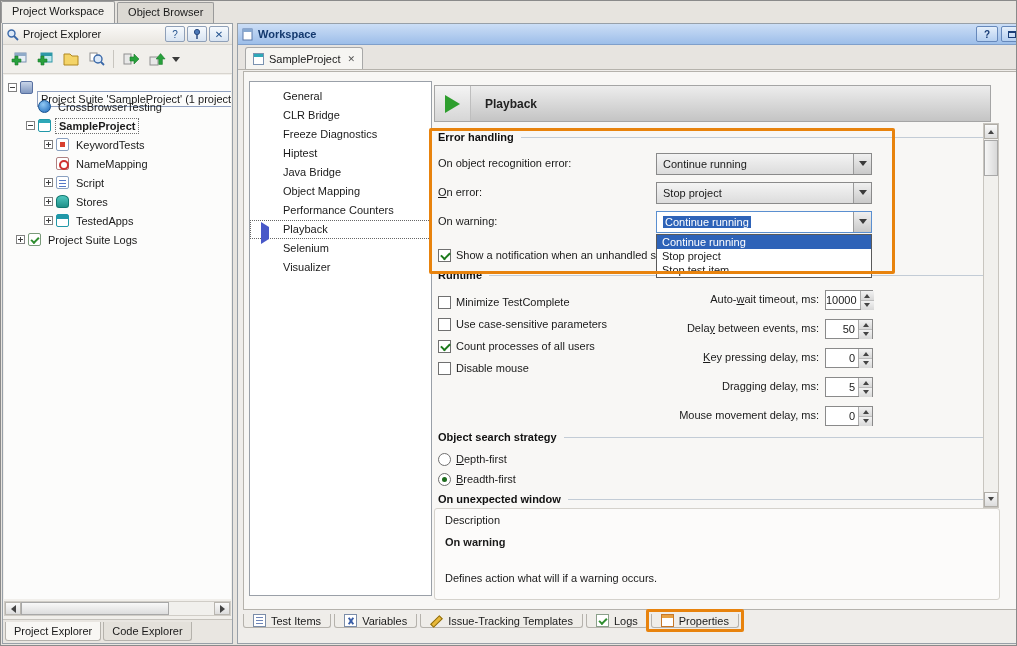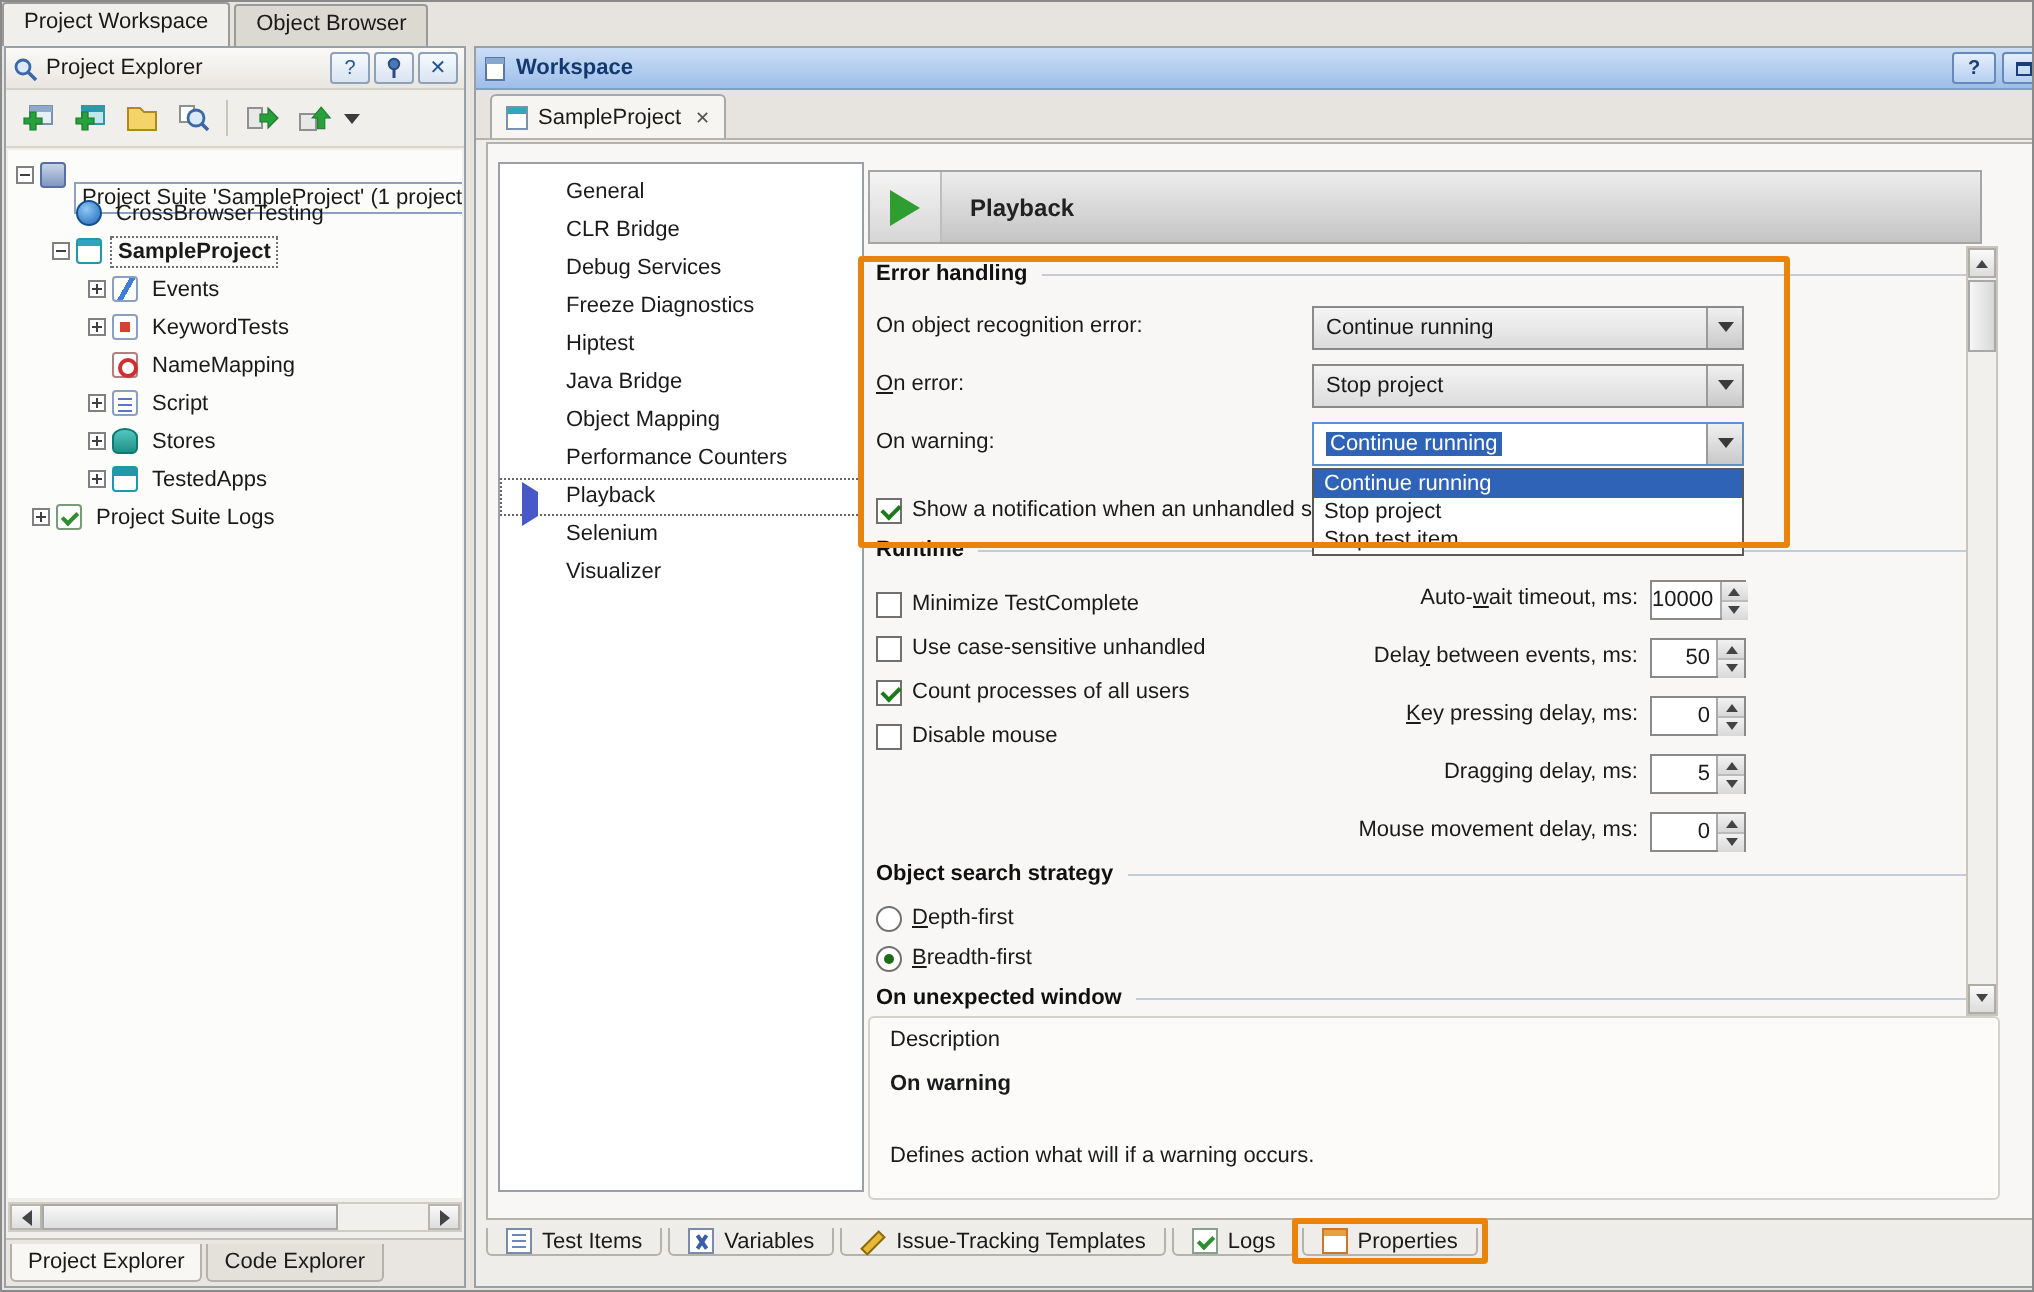--- a/index.html
+++ b/index.html
@@ -226,25 +226,20 @@
         <span class="ic ic-cbt"></span>
         <span class="tlabel">CrossBrowserTesting</span>
     </div>
     <div class="trow sel" style="padding-left:22px">
       <span class="exp m"></span>
         <span class="ic ic-project"></span>
         <span class="tlabel">SampleProject</span>
     </div>
     <div class="trow" style="padding-left:40px">
       <span class="exp p"></span>
-        <span class="ic ic-events"></span>
-        <span class="tlabel">Events</span>
-    </div>
-    <div class="trow" style="padding-left:40px">
-      <span class="exp p"></span>
         <span class="ic ic-kt"></span>
         <span class="tlabel">KeywordTests</span>
     </div>
     <div class="trow" style="padding-left:40px">
       <span class="exp h"></span>
         <span class="ic ic-nm"></span>
         <span class="tlabel">NameMapping</span>
     </div>
     <div class="trow" style="padding-left:40px">
       <span class="exp p"></span>
@@ -308,21 +303,20 @@
     <div class="tabrow-caret">
         <span class="tri tri-d" style="margin-top:3px"></span>
       </div>
   </div>
 
   <div class="ws-content">
 
     <div class="nav">
       <div class="nav-item">General</div>
       <div class="nav-item">CLR Bridge</div>
-      <div class="nav-item">Debug Services</div>
       <div class="nav-item">Freeze Diagnostics</div>
       <div class="nav-item">Hiptest</div>
       <div class="nav-item">Java Bridge</div>
       <div class="nav-item">Object Mapping</div>
       <div class="nav-item">Performance Counters</div>
       <div class="nav-item selected"><span class="nico"><span class="parrow"></span></span><span>Playback</span></div>
       <div class="nav-item">Selenium</div>
       <div class="nav-item">Visualizer</div>
     </div>
 
@@ -373,21 +367,21 @@
     <div class="sec" style="top:197px">
       <span>Runtime</span>
         <span class="line"></span>
     </div>
     <div class="cbrow" style="top:222px">
       <span class="cb"></span>
         <span class="cblabel">Minimize TestComplete</span>
     </div>
     <div class="cbrow" style="top:244px">
       <span class="cb"></span>
-        <span class="cblabel">Use case-sensitive unhandled</span>
+        <span class="cblabel">Use case-sensitive parameters</span>
     </div>
     <div class="cbrow" style="top:266px">
       <span class="cb on"></span>
         <span class="cblabel">Count processes of all users</span>
     </div>
     <div class="cbrow" style="top:288px">
       <span class="cb"></span>
         <span class="cblabel">Disable mouse</span>
     </div>
 

